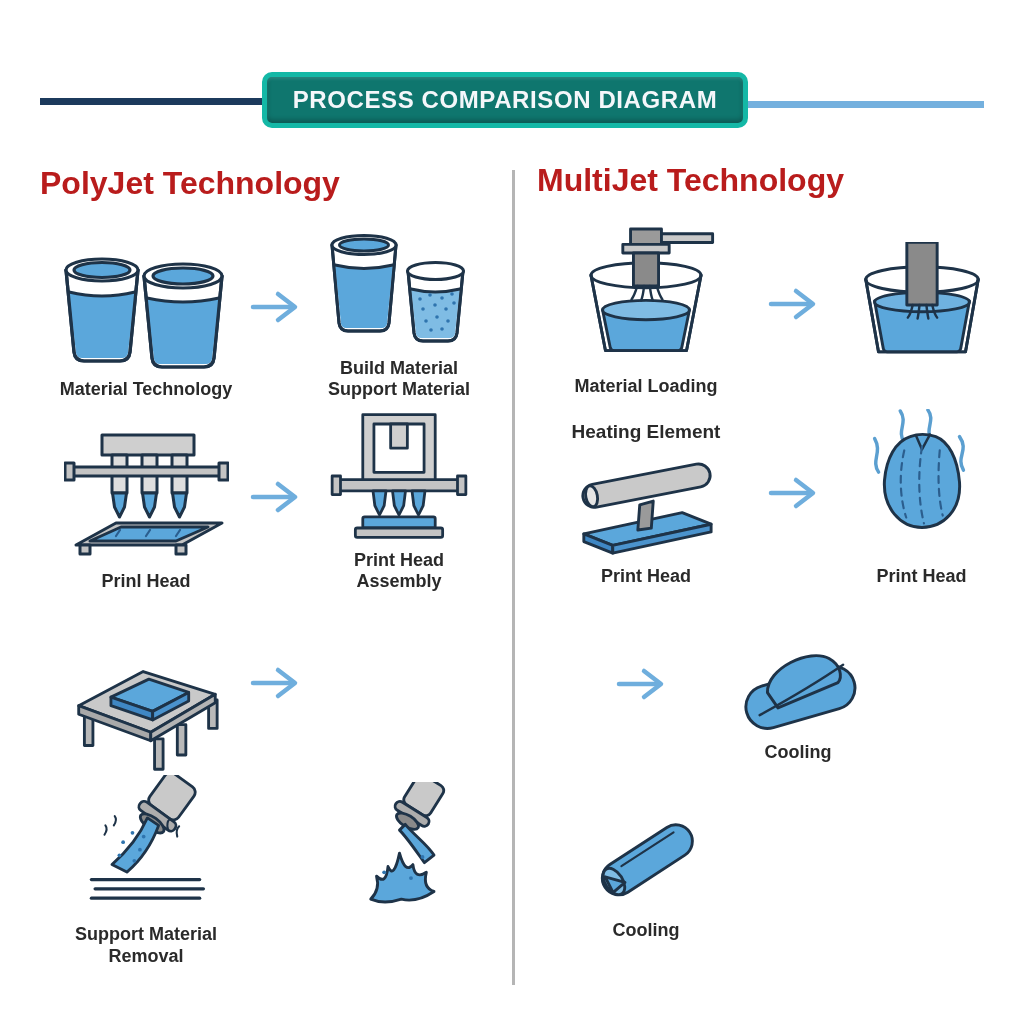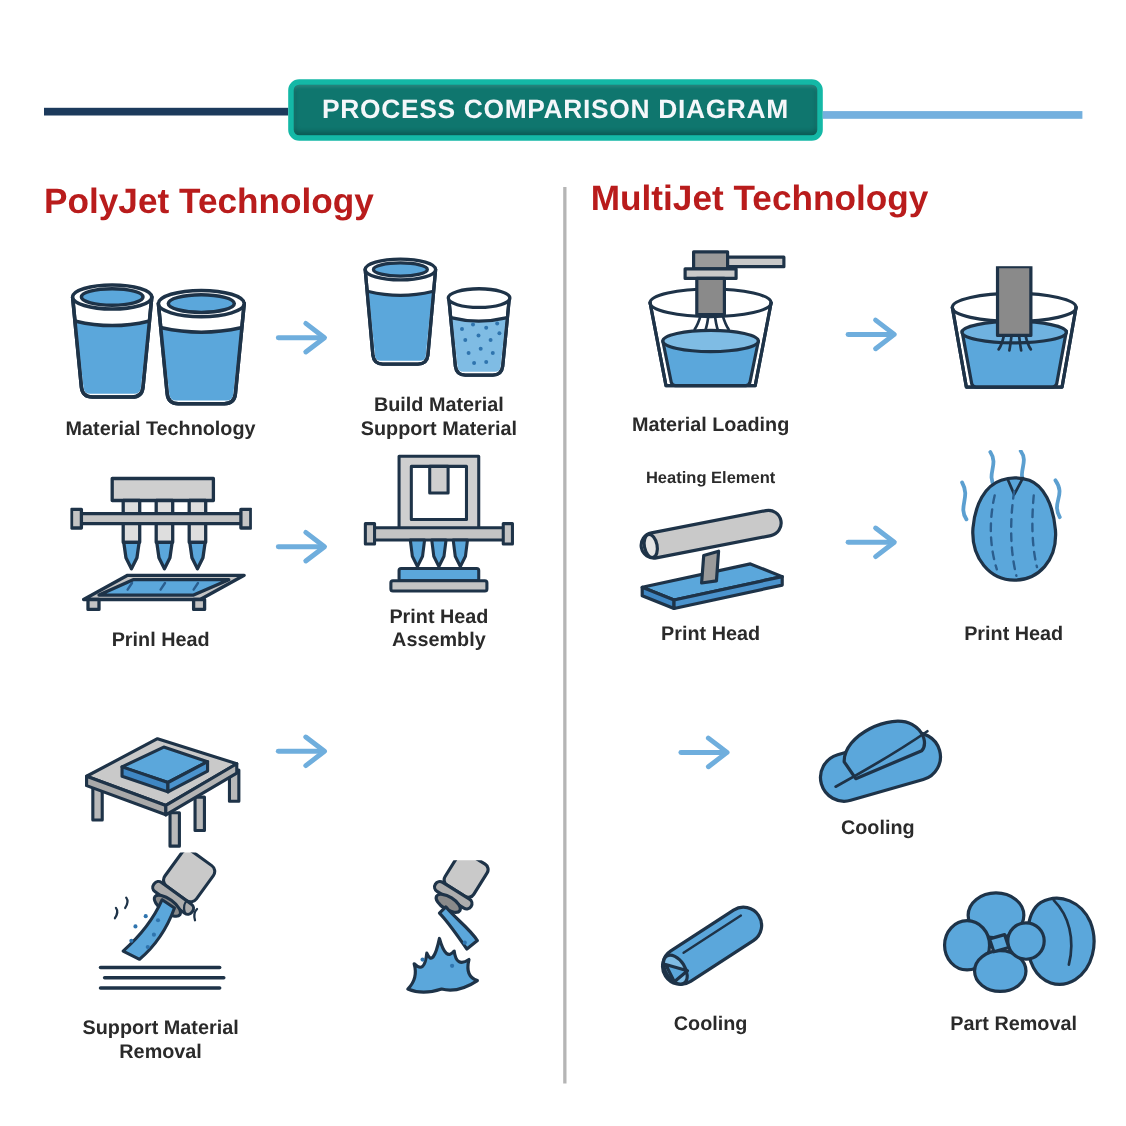--- a/index.html
+++ b/index.html
@@ -23,21 +23,21 @@
 
   .row{display:grid;align-items:stretch;}
   .col-left .row{grid-template-columns:212px 56px 1fr;}
   .col-right .row{grid-template-columns:218px 56px 1fr;gap:15px;}
 
   .cell{display:flex;flex-direction:column;align-items:center;justify-content:flex-end;padding-bottom:2px;box-sizing:border-box;}
   .cell .icon{display:block;}
   .cell .icon svg{display:block;}
   .step-label{margin-top:9px;text-align:center;font-size:18px;font-weight:700;color:#2a2a2a;
               line-height:1.2;white-space:pre-line;}
-  .top-label{margin-bottom:6px;text-align:center;font-size:15px;font-weight:600;color:#2a2a2a;}
+  .top-label{margin-bottom:6px;text-align:center;font-size:19px;font-weight:600;color:#2a2a2a;}
   .arrowcell{display:flex;align-items:center;justify-content:center;}
   .pad40{padding-bottom:40px;} .pad60{padding-bottom:62px;} .pad18{padding-bottom:18px;}
 </style>
 </head>
 <body>
 
 <div class="line-left"></div>
 <div class="banner">
   <h1>PROCESS COMPARISON DIAGRAM</h1>
 </div>
@@ -420,30 +420,14 @@
               <ellipse cx="17" cy="53" rx="9" ry="15" fill="#7fbce4"></ellipse>
               <path d="M12 44 L26 60 L10 62 Z" fill="#5ba7db"></path>
               <path d="M32 44 L96 44" fill="none" stroke-width="2.2"></path>
             </g>
           </g>
         </svg>
       </span>
       <div class="step-label">Cooling</div>
     </div>
     <div class="arrowcell"></div>
-    <div class="cell pad18">
-      <span class="icon">
-        <svg width="150" height="112" viewBox="0 0 150 115">
-          <g stroke="#1e3348" stroke-width="3" stroke-linejoin="round" stroke-linecap="round">
-            <path d="M100 22 C118 12 138 22 146 40 C154 60 148 84 132 94 C116 104 100 96 93 83 C85 68 84 32 100 22 Z" fill="#5ba7db"></path>
-            <path d="M112 20 C126 34 132 56 126 80" fill="none" stroke-width="2.5"></path>
-            <ellipse cx="58" cy="34" rx="26" ry="21" fill="#5ba7db"></ellipse>
-            <ellipse cx="31" cy="62" rx="21" ry="23" fill="#5ba7db"></ellipse>
-            <ellipse cx="62" cy="86" rx="24" ry="19" fill="#5ba7db"></ellipse>
-            <ellipse cx="86" cy="58" rx="17" ry="17" fill="#5ba7db"></ellipse>
-            <polygon points="52,56 66,52 70,64 56,68" fill="#5ba7db"></polygon>
-          </g>
-        </svg>
-      </span>
-      <div class="step-label">Part Removal</div>
-    </div>
   </div>
 </section>
 
 </body></html>

